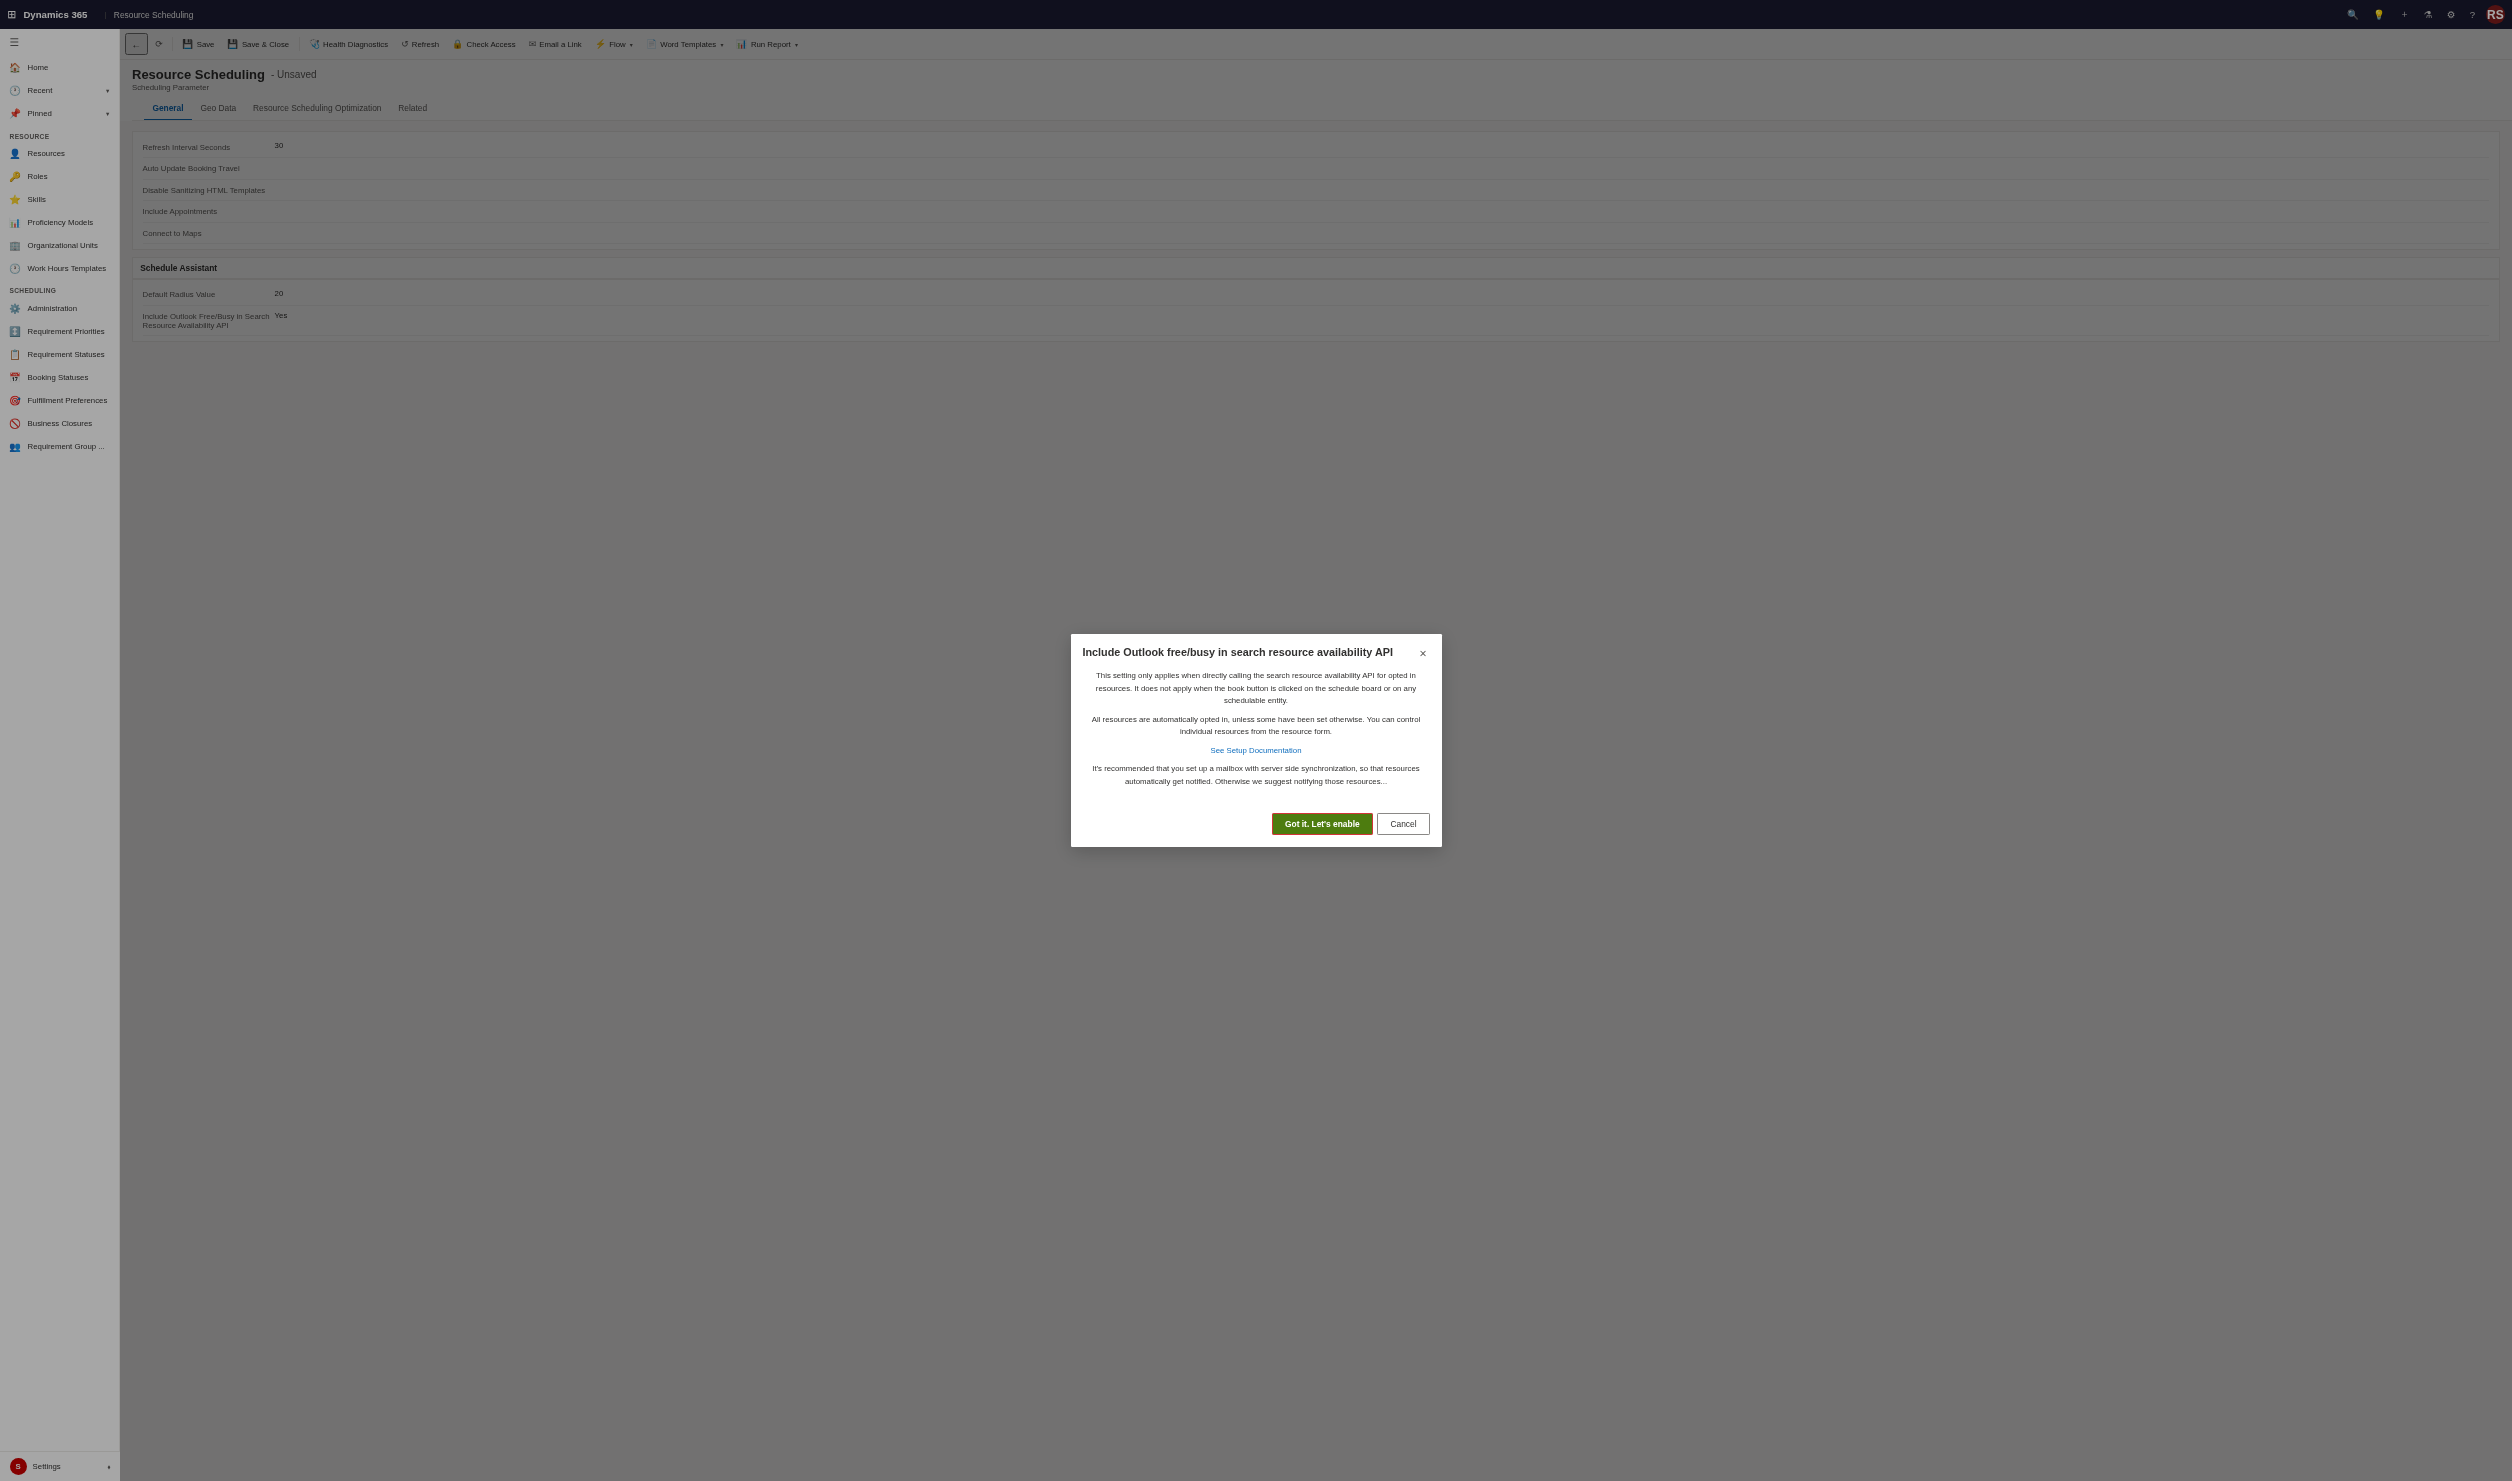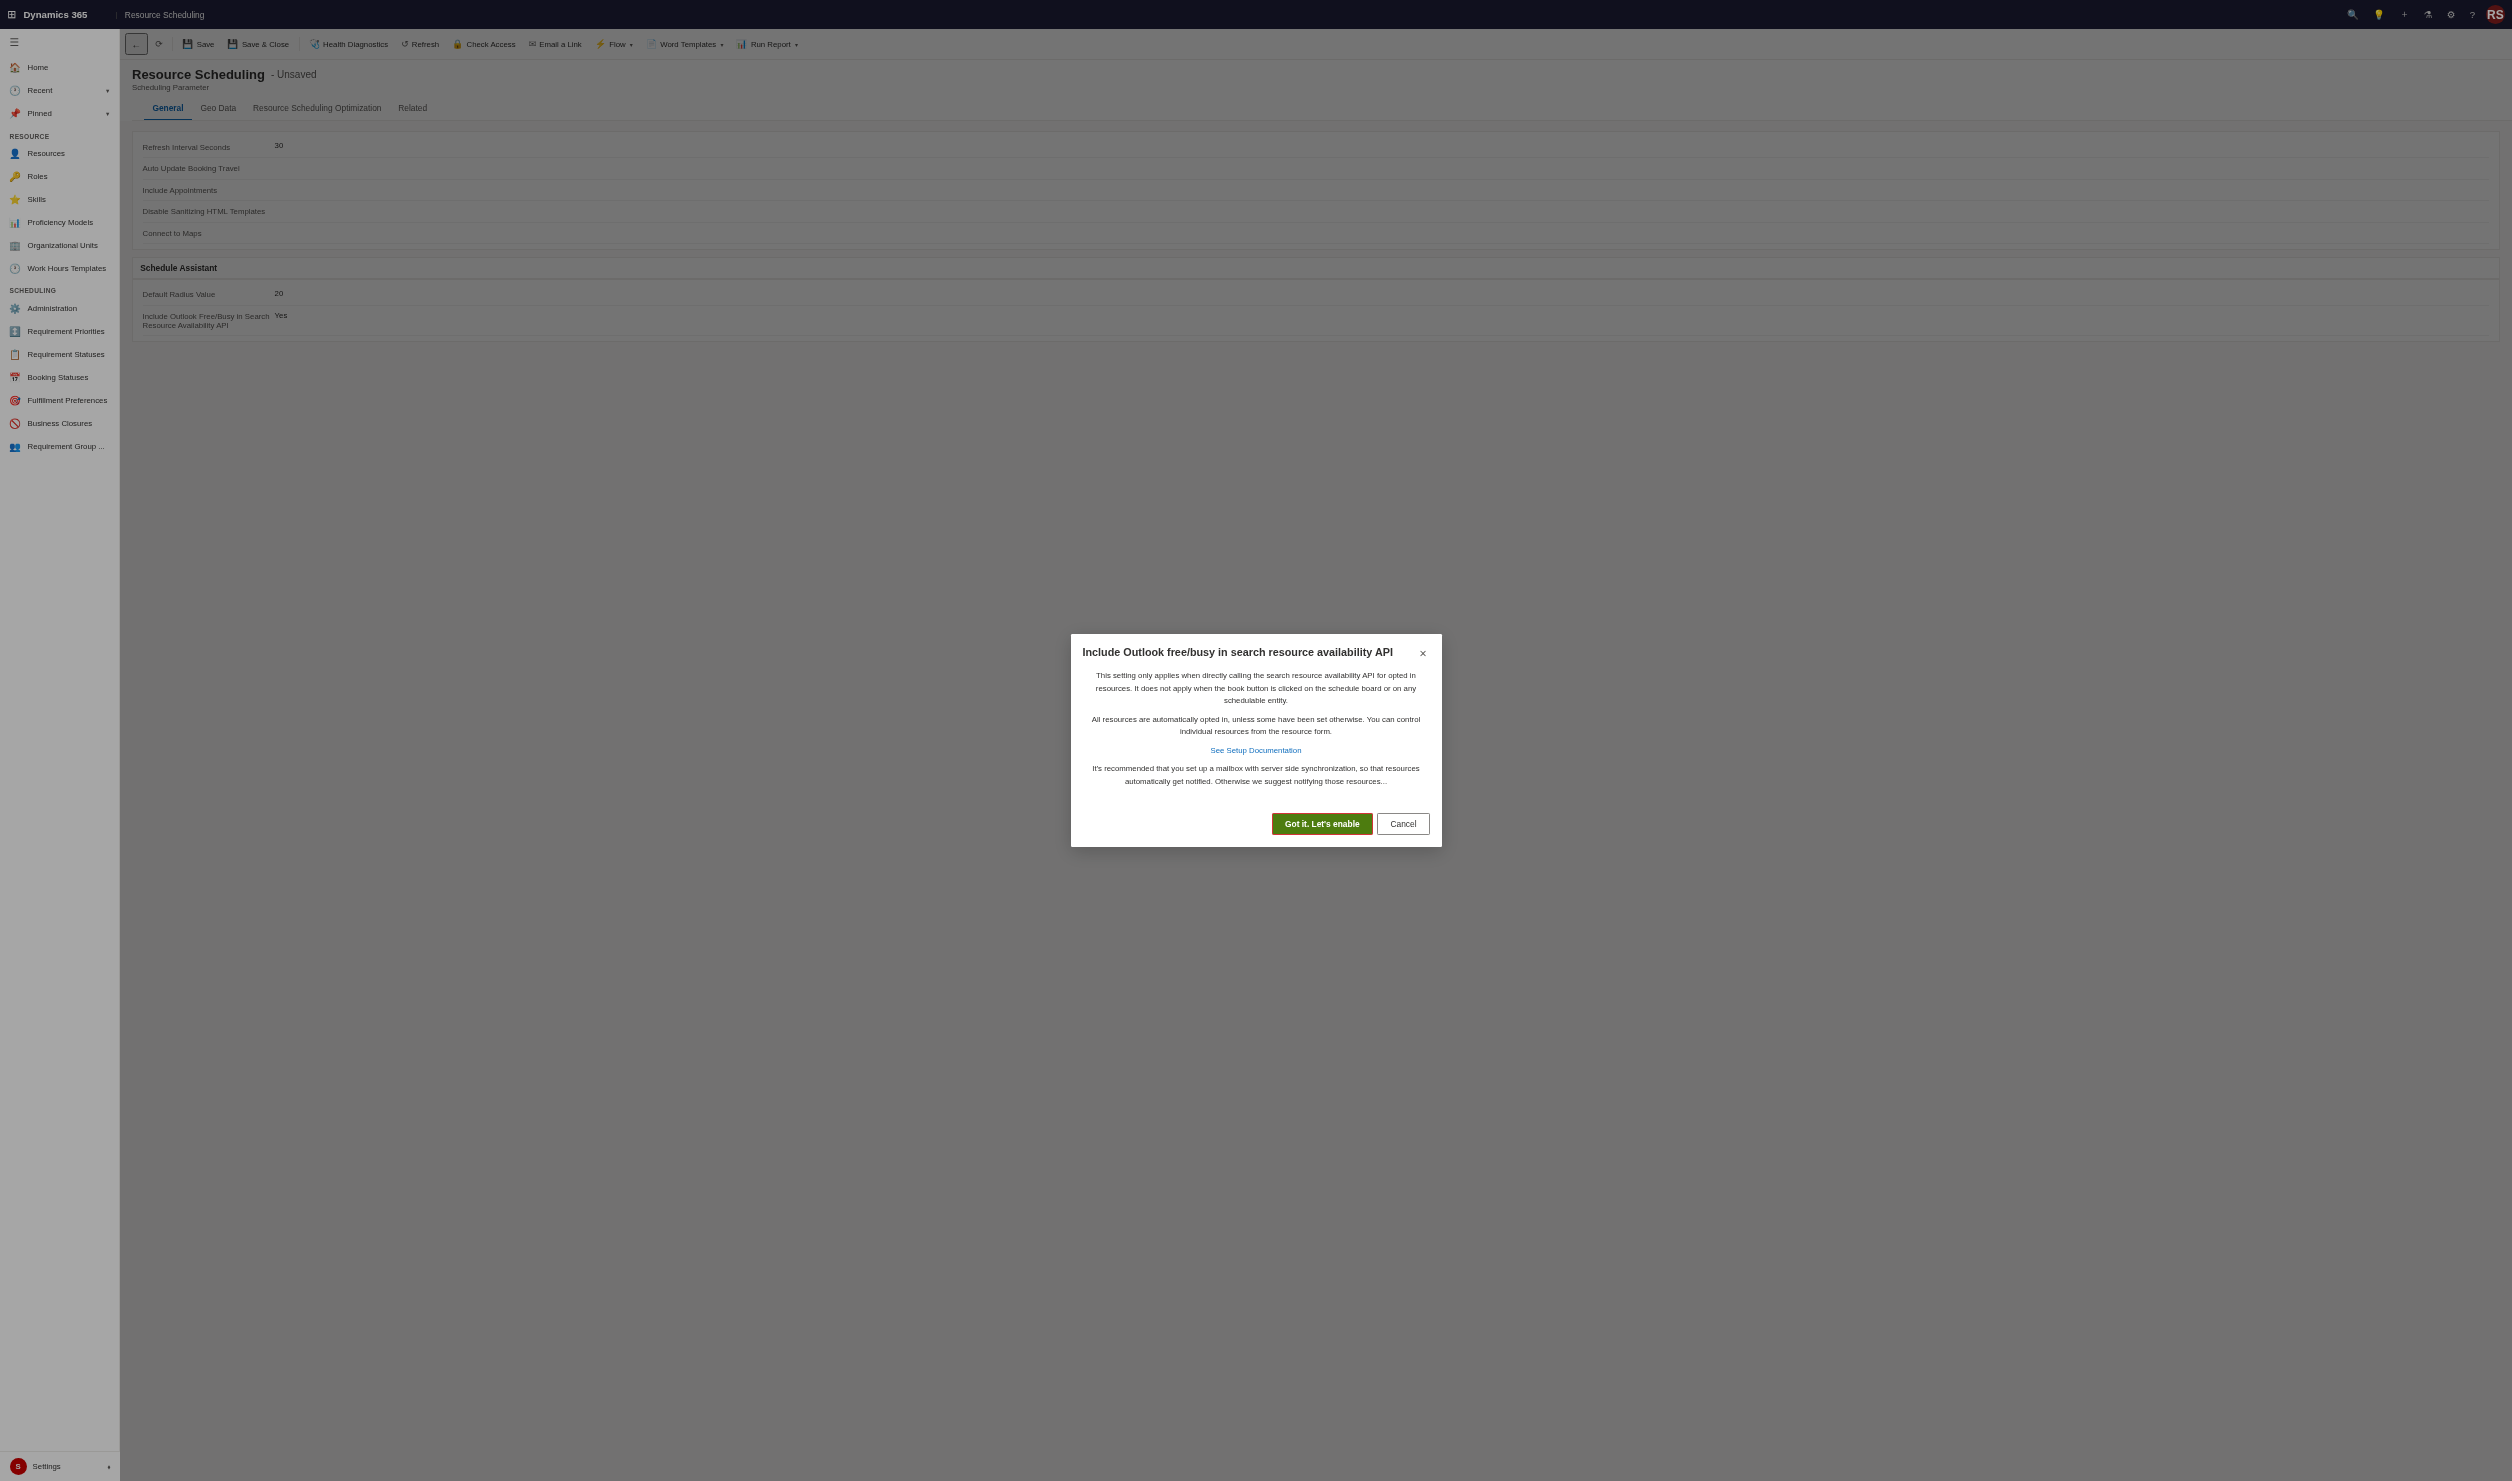--- a/index.html
+++ b/index.html
@@ -9,21 +9,21 @@
     .top-nav {
       background: #1a1a2e;
       height: 29px;
       display: flex;
       align-items: center;
       padding: 0 7.2px;
       gap: 7.2px;
       color: white;
     }
     .top-nav .app-grid { font-size: 10.8px; cursor: pointer; color: white; }
-    .top-nav .brand { font-size: 9.6px; font-weight: 600; color: white; margin-right: 21px; }
+    .top-nav .brand { font-size: 9.6px; font-weight: 600; color: white; margin-right: 10px; }
     .top-nav .module-name { font-size: 8.4px; color: #ccc; }
     .top-nav .spacer { flex: 1; }
     .top-nav .nav-icon { color: #ccc; font-size: 9.6px; cursor: pointer; margin: 0 3.6px; }
     .top-nav .avatar {
       width: 19px; height: 19px; border-radius: 50%;
       background: #7f1d1d; color: white; display: flex; align-items: center;
       justify-content: center; font-weight: 700; font-size: 12px;
     }
 
     
@@ -334,25 +334,25 @@
       <div class="form-section">
         <div class="form-row">
           <div class="form-label">Refresh Interval Seconds</div>
           <div class="form-value">30</div>
         </div>
         <div class="form-row">
           <div class="form-label">Auto Update Booking Travel</div>
           <div class="form-value"></div>
         </div>
         <div class="form-row">
+          <div class="form-label">Disable Sanitizing HTML Templates</div>
+          <div class="form-value"></div>
+        </div>
+        <div class="form-row">
           <div class="form-label">Include Appointments</div>
-          <div class="form-value"></div>
-        </div>
-        <div class="form-row">
-          <div class="form-label">Disable Sanitizing HTML Templates</div>
           <div class="form-value"></div>
         </div>
         <div class="form-row">
           <div class="form-label">Connect to Maps</div>
           <div class="form-value"></div>
         </div>
       </div>
 
       <div class="section-header-row">Schedule Assistant</div>
       <div class="form-section">

